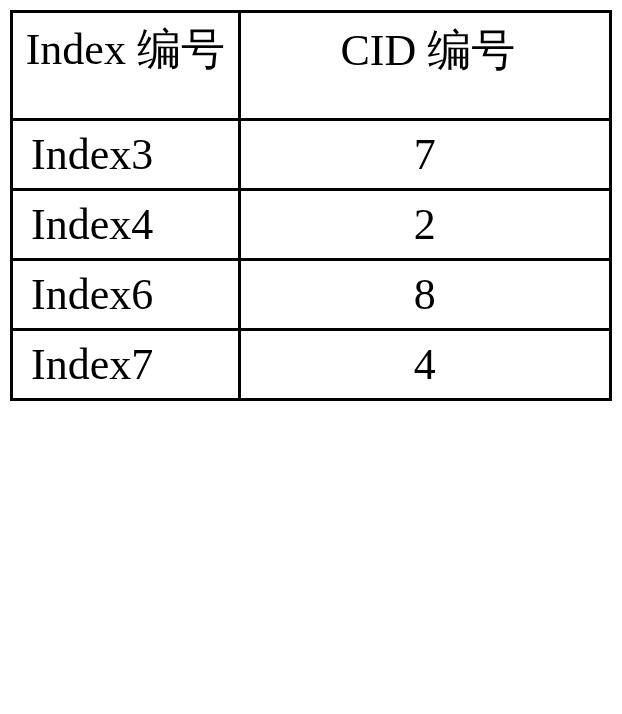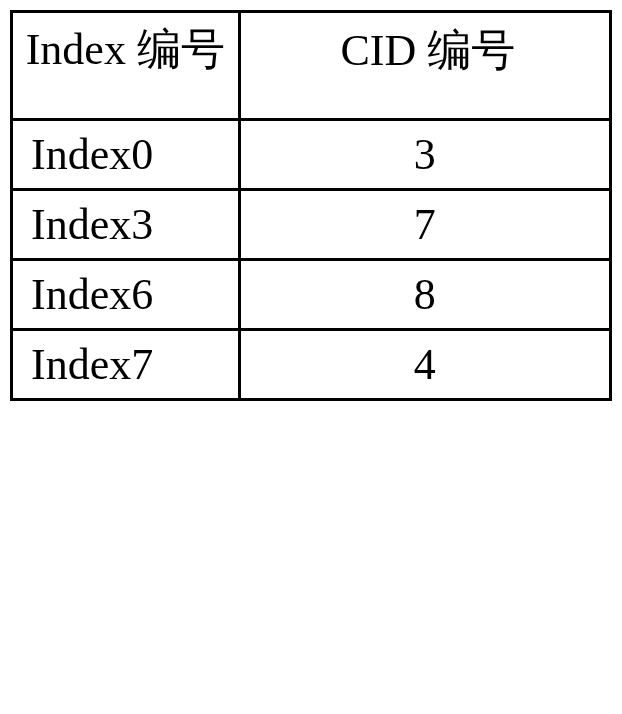--- a/index.html
+++ b/index.html
@@ -59,26 +59,26 @@
 
 <table>
   <thead>
     <tr>
       <th class="col-index">Index 编号</th>
       <th class="col-cid">CID 编号</th>
     </tr>
   </thead>
   <tbody>
     <tr>
-      <td class="col-index">Index0</td>
-      <td class="col-cid">3</td>
+      <td class="col-index">Index3</td>
+      <td class="col-cid">7</td>
     </tr>
     <tr>
-      <td class="col-index">Index3</td>
-      <td class="col-cid">7</td>
+      <td class="col-index">Index4</td>
+      <td class="col-cid">2</td>
     </tr>
     <tr>
       <td class="col-index">Index6</td>
       <td class="col-cid">8</td>
     </tr>
     <tr>
       <td class="col-index">Index7</td>
       <td class="col-cid">4</td>
     </tr>
   </tbody>

